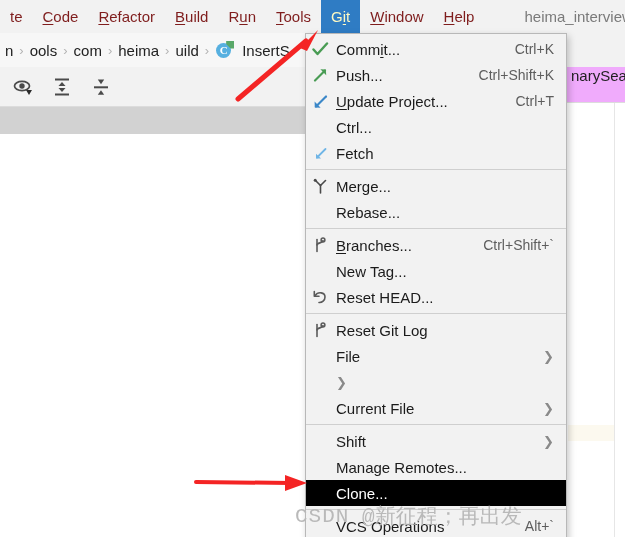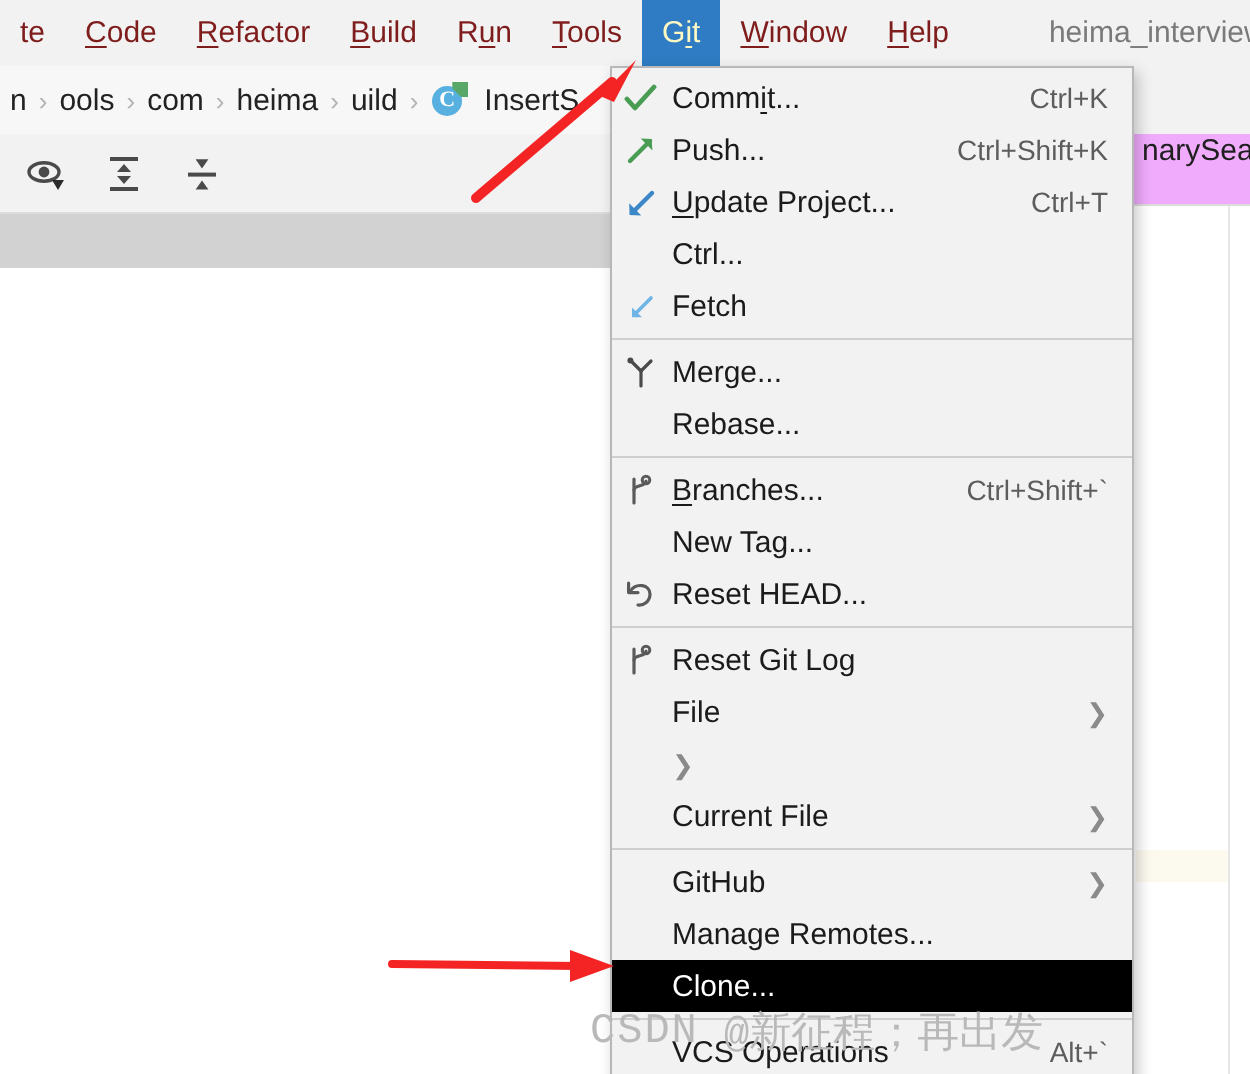--- a/index.html
+++ b/index.html
@@ -329,21 +329,21 @@
   <div class="mi">
     <span class="mi-icon"></span>
     <span class="mi-label">Current File</span>
     <span class="mi-arrow">❯</span>
   </div>
 
   <div class="mi-sep"></div>
 
   <div class="mi">
     <span class="mi-icon"></span>
-    <span class="mi-label">GitHub</span>
+    <span class="mi-label">Shift</span>
     <span class="mi-arrow">❯</span>
   </div>
 
   <div class="mi">
     <span class="mi-icon"></span>
     <span class="mi-label">Manage Remotes...</span>
   </div>
 
   <div class="mi highlight">
     <span class="mi-icon"></span>

